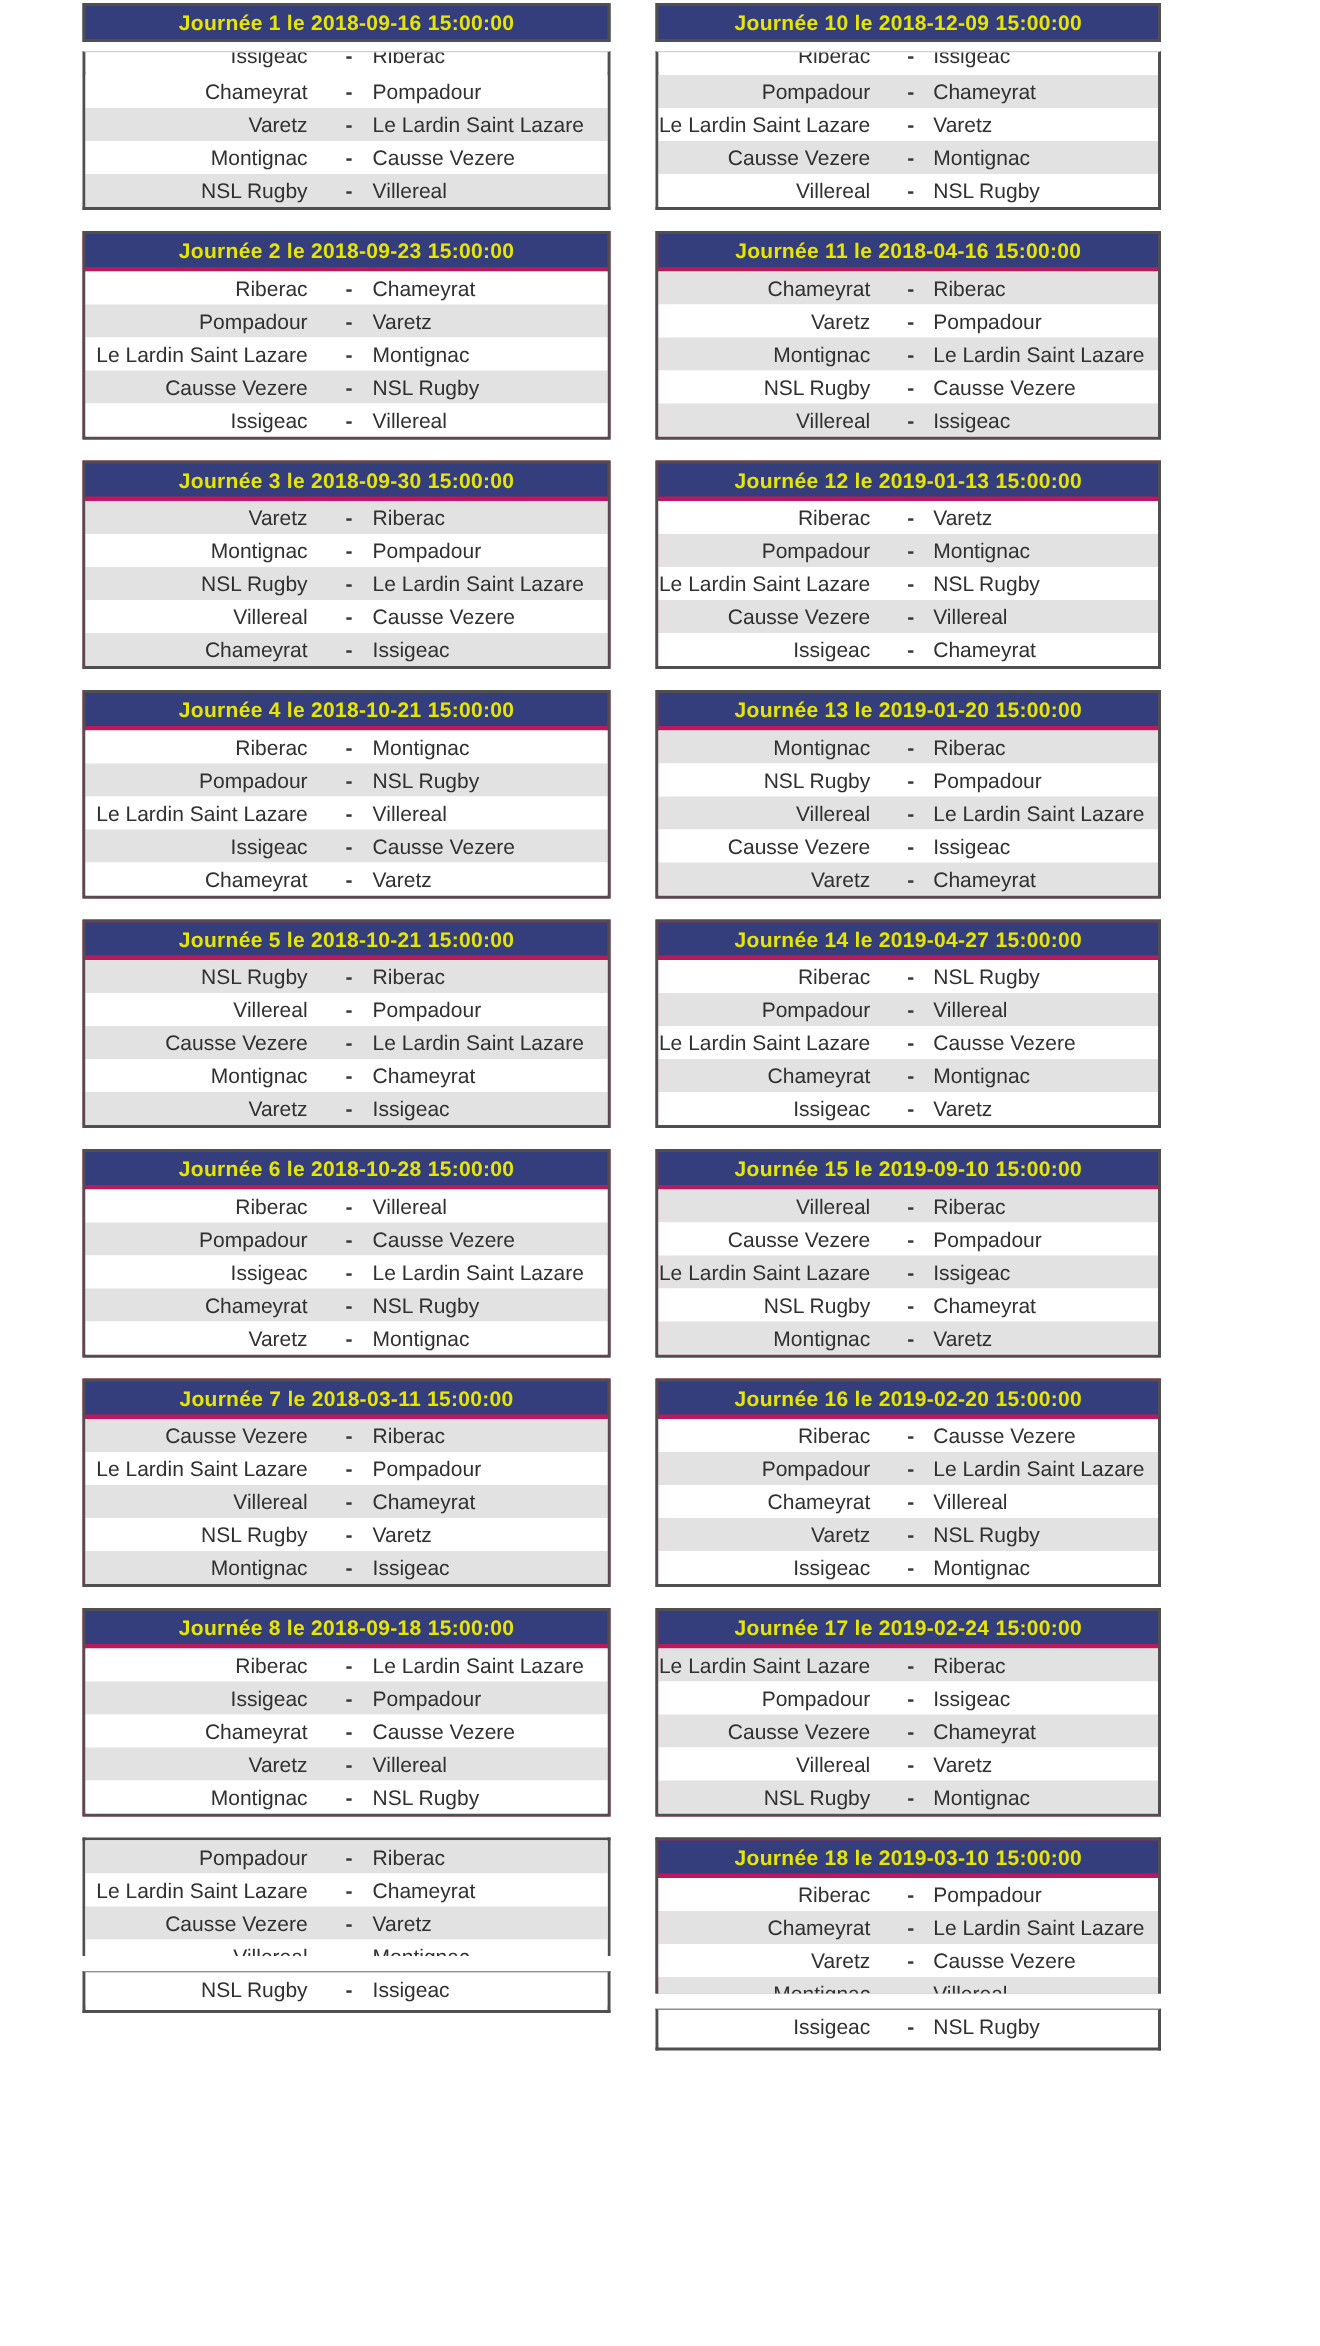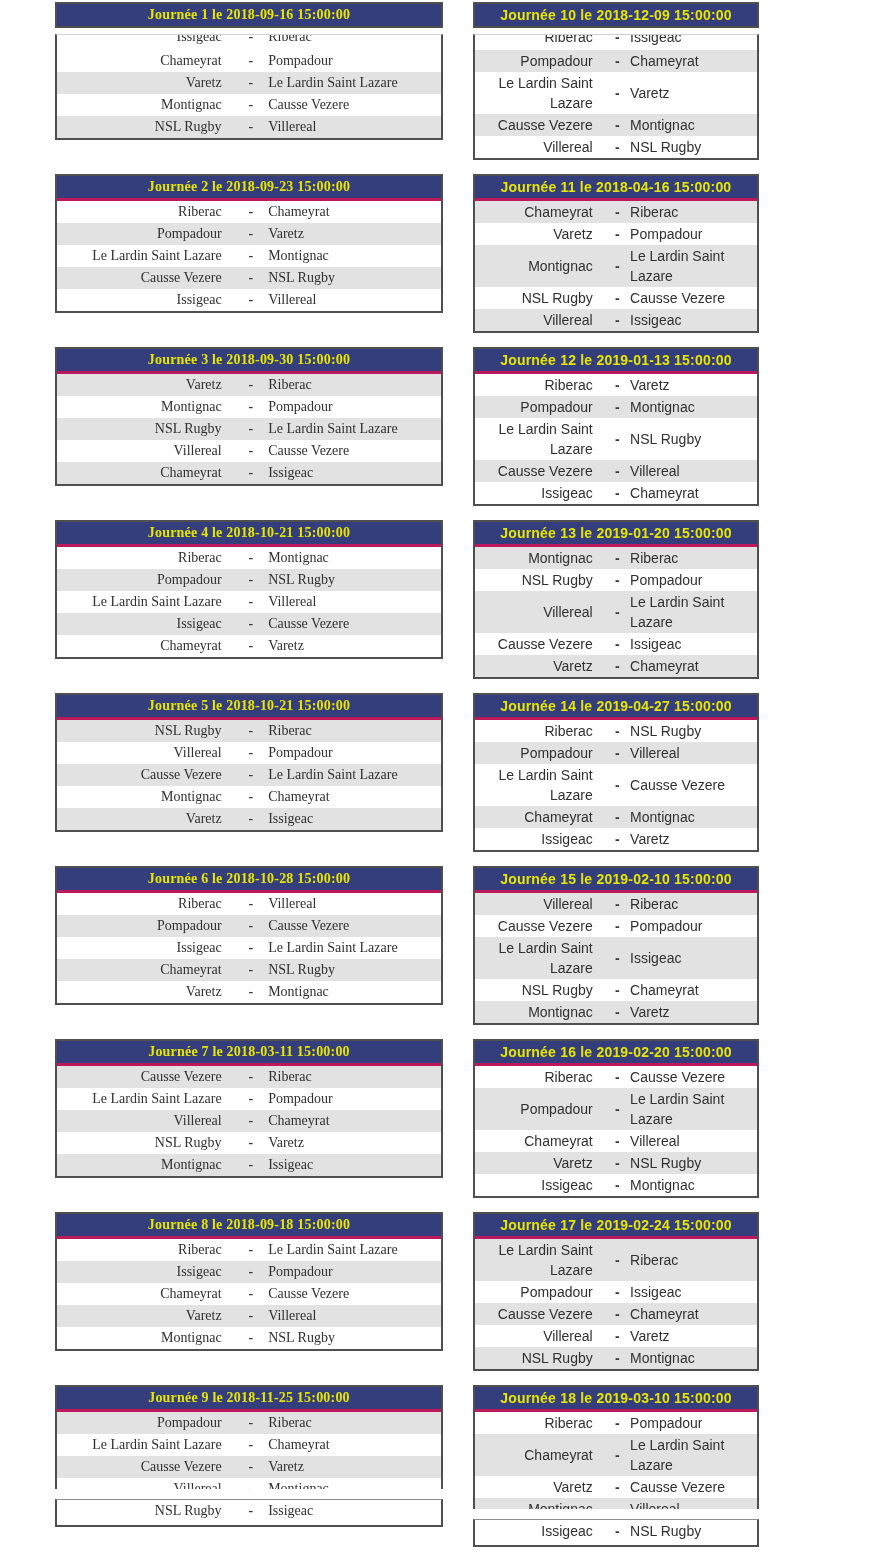--- a/index.html
+++ b/index.html
@@ -11,22 +11,22 @@
   }
   html,body{margin:0;padding:0;background:#ffffff;}
   body{
     width:880px;height:1564px;overflow:hidden;
     font-family:"Liberation Sans",sans-serif;
     color:var(--text);
   }
   .grid{padding:2px 0 0 55px;}
   .pair-row{display:flex;align-items:flex-start;margin-bottom:14px;}
   .jblock{box-sizing:border-box;}
-  .col-left{width:388px;margin-right:30px;font-family:Liberation Serif, serif;}
-  .col-right{width:286px;}
+  .col-left{width:352px;margin-right:30px;}
+  .col-right{width:337px;}
   .jbox{border:2px solid var(--border);background:#be185d;}
   .jbox.no-bottom{border-bottom:none;}
   .jheader{
     background:var(--navy);
     color:var(--yellow);
     font-weight:bold;
     font-size:14px;
     height:22px;line-height:22px;
     text-align:center;
     letter-spacing:0.2px;
@@ -435,21 +435,21 @@
             <div class="jrow">
               <span class="home">Varetz</span>
               <span class="dash">-</span>
               <span class="away">Montignac</span>
             </div>
           </div>
         </div>
       </div>
       <div class="jblock col-right">
         <div class="jbox">
-          <div class="jheader">Journée 15 le 2019-02-10 15:00:00</div>
+          <div class="jheader">Journée 15 le 2019-09-10 15:00:00</div>
           <div class="jbody">
             <div class="jrow gray">
               <span class="home">Villereal</span>
               <span class="dash">-</span>
               <span class="away">Riberac</span>
             </div>
             <div class="jrow">
               <span class="home">Causse Vezere</span>
               <span class="dash">-</span>
               <span class="away">Pompadour</span>
@@ -601,21 +601,20 @@
               <span class="dash">-</span>
               <span class="away">Montignac</span>
             </div>
           </div>
         </div>
       </div>
     </div>
     <div class="pair-row">
       <div class="jblock col-left">
         <div class="jbox no-bottom">
-          <div class="jheader">Journée 9 le 2018-11-25 15:00:00</div>
           <div class="jbody">
             <div class="jrow gray">
               <span class="home">Pompadour</span>
               <span class="dash">-</span>
               <span class="away">Riberac</span>
             </div>
             <div class="jrow">
               <span class="home">Le Lardin Saint Lazare</span>
               <span class="dash">-</span>
               <span class="away">Chameyrat</span>

